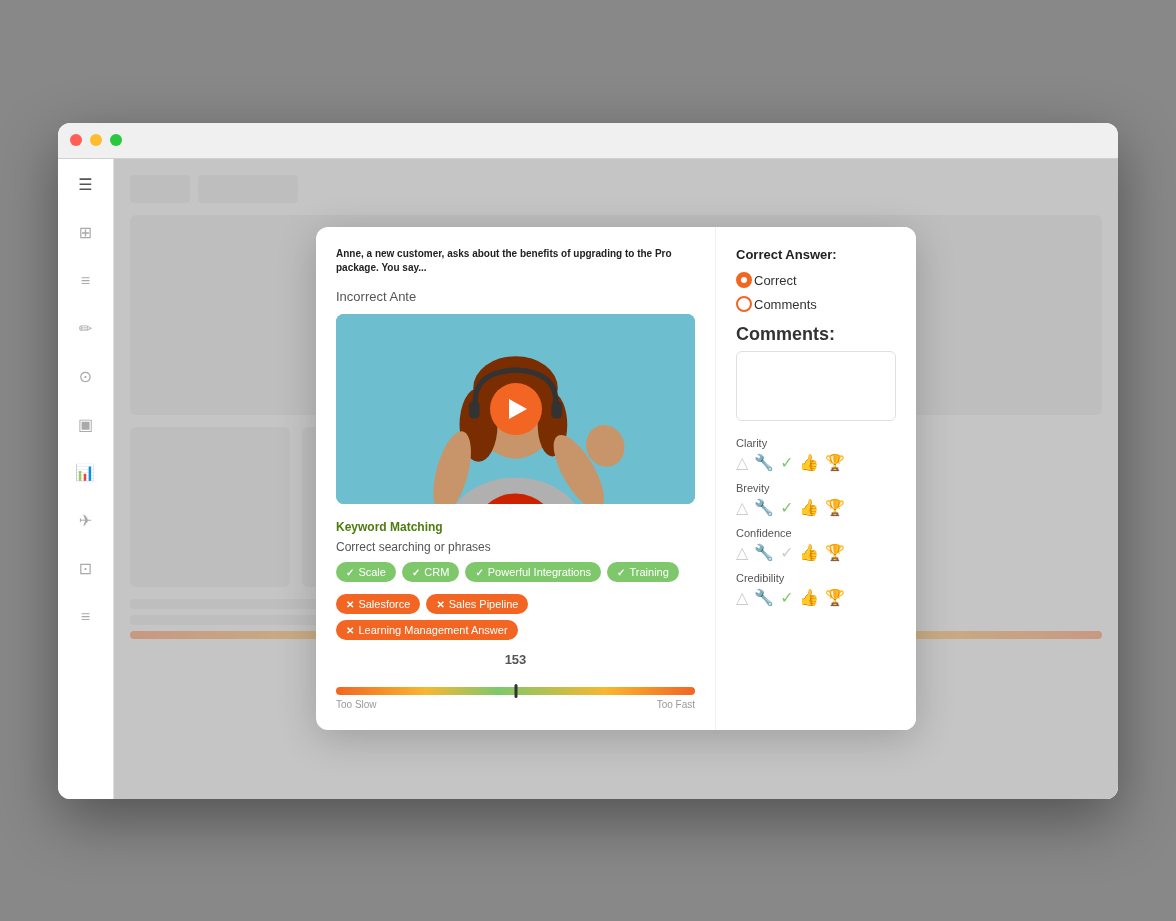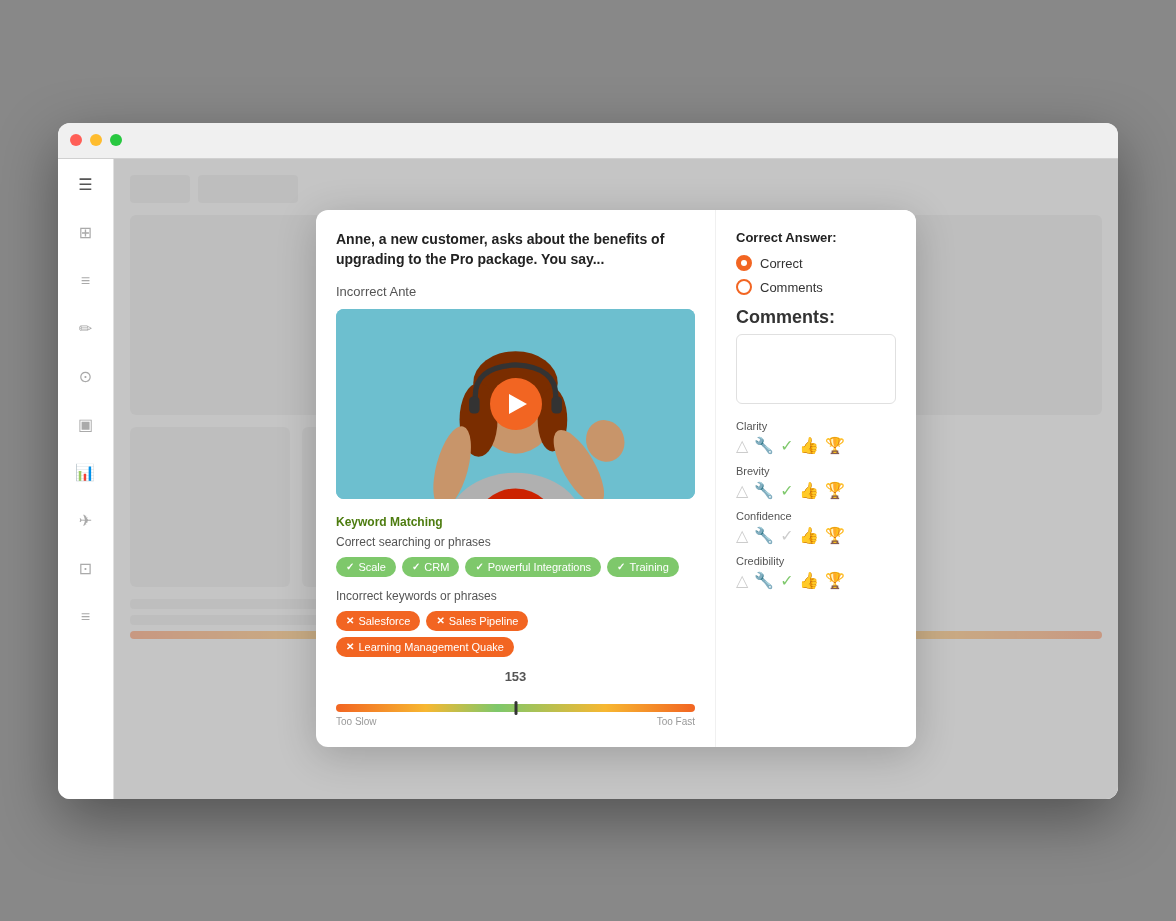--- a/index.html
+++ b/index.html
@@ -141,21 +141,21 @@
       border-right: 1px solid #f0f0f0;
       overflow-y: auto;
     }
     .modal-right {
       width: 200px;
       padding: 20px;
       background: #fff;
       overflow-y: auto;
     }
     .modal-question {
-      font-size: 14px;
+      font-size: 10px;
       font-weight: 600;
       color: #222;
       line-height: 1.4;
       margin-bottom: 14px;
     }
     .presenter-name {
       font-size: 13px;
       color: #555;
       margin-bottom: 10px;
     }
@@ -259,21 +259,21 @@
     
     .correct-answer-title {
       font-size: 13px;
       font-weight: 700;
       color: #222;
       margin-bottom: 10px;
     }
     .radio-option {
       display: flex;
       align-items: center;
-      gap: 8px;
+      gap: 2px;
       margin-bottom: 8px;
     }
     .radio-circle {
       width: 16px; height: 16px;
       border-radius: 50%;
       border: 2px solid #f26522;
       display: flex;
       align-items: center;
       justify-content: center;
     }
@@ -445,33 +445,32 @@
                 <div class="keyword-tag correct">
                   <span class="tag-icon">✓</span>
                   <span>Powerful Integrations</span>
                 </div>
                 <div class="keyword-tag correct">
                   <span class="tag-icon">✓</span>
                   <span>Training</span>
                 </div>
               </div>
 
-              <div class="section-subtitle">Incorrect keywords or phrases</div>
               <div class="keywords-row">
                 <div class="keyword-tag incorrect">
                   <span class="tag-icon">✕</span>
                   <span>Salesforce</span>
                 </div>
                 <div class="keyword-tag incorrect">
                   <span class="tag-icon">✕</span>
                   <span>Sales Pipeline</span>
                 </div>
                 <div class="keyword-tag incorrect">
                   <span class="tag-icon">✕</span>
-                  <span>Learning Management Quake</span>
+                  <span>Learning Management Answer</span>
                 </div>
               </div>
 
               <div class="pace-section">
                 <div style="position:relative;">
                   <div style="text-align:center; font-size:13px; color:#555; font-weight:600; margin-bottom:4px;">153</div>
                   <div class="pace-bar-container">
                     <div class="pace-marker"></div>
                   </div>
                   <div class="pace-labels">

